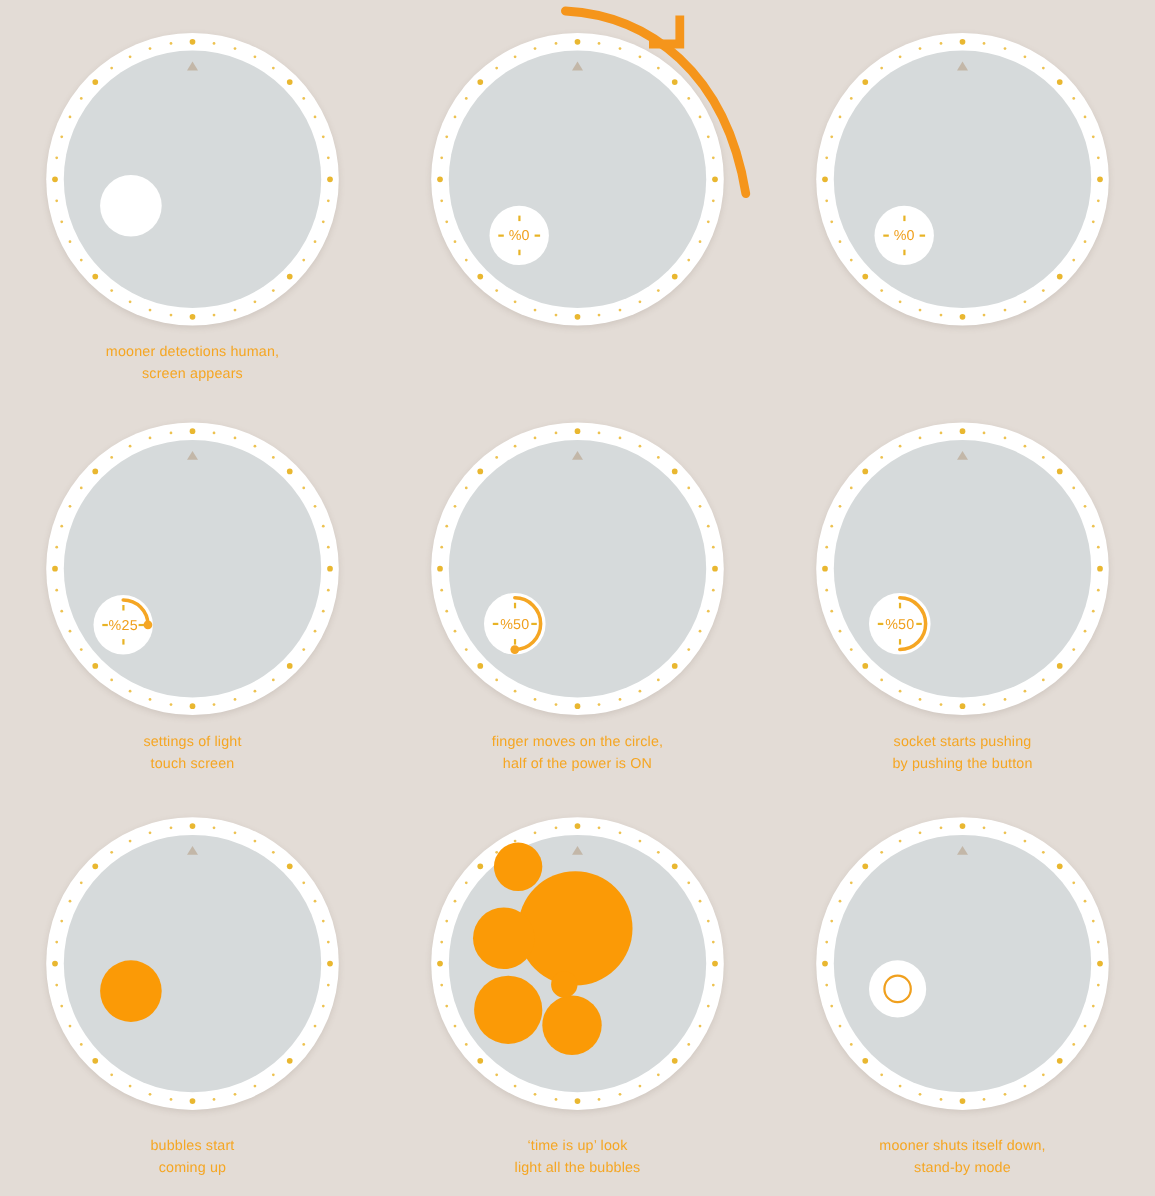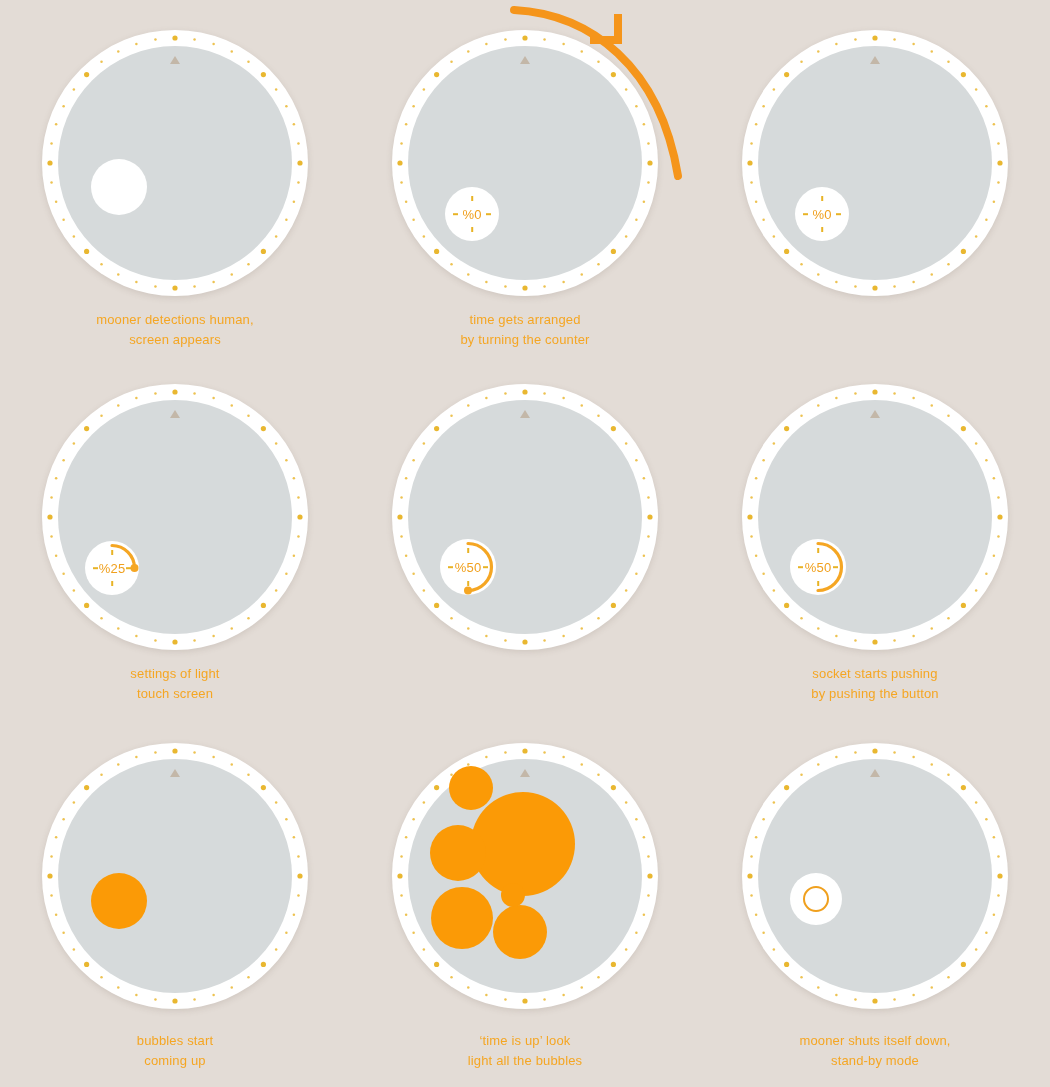--- a/index.html
+++ b/index.html
@@ -257,24 +257,20 @@
             <circle cx="113.45" cy="9.54" r="1.25" fill="#e8b325" opacity="0.8"></circle>
           </svg>
         <div class="topmarker"></div>
         <div class="mini" style="left:53px; top:157px; width:54px; height:54px;">
           <span class="tick t-up"></span>
           <span class="tick t-down"></span>
           <span class="tick t-left"></span>
           <span class="tick t-right"></span>
           <span class="mini-label">%0</span>
         </div>
-      </div>
-      <div class="caption">
-        <span>time gets arranged</span>
-        <span class="l2">by turning the counter</span>
       </div>
     </div>
 
     <div class="cell row1">
       <div class="device">
         <div class="ring"></div>
         <div class="screen"></div>
         <svg class="leds" viewBox="0 0 266 266">
             <circle cx="133.00" cy="8.00" r="2.6" fill="#e8b325" opacity="0.95"></circle>
             <circle cx="152.55" cy="9.54" r="1.25" fill="#e8b325" opacity="0.8"></circle>
@@ -445,20 +441,24 @@
           <span class="tick t-down"></span>
           <span class="tick t-left"></span>
           <span class="tick t-right"></span>
           <span class="mini-label">%50</span>
           <svg class="arcsvg" width="56" height="56" viewBox="0 0 56 56">
               <path d="M 28 4.5 A 23.5 23.5 0 0 1 28 51.5" fill="none" stroke="#f5a623" stroke-width="3.2" stroke-linecap="round"></path>
               <circle cx="28" cy="51.5" r="4" fill="#f5a623"></circle>
             </svg>
         </div>
       </div>
+      <div class="caption">
+        <span>finger moves on the circle,</span>
+        <span class="l2">half of the power is ON</span>
+      </div>
     </div>
 
     <div class="cell row2">
       <div class="device">
         <div class="ring"></div>
         <div class="screen"></div>
         <svg class="leds" viewBox="0 0 266 266">
             <circle cx="133.00" cy="8.00" r="2.6" fill="#e8b325" opacity="0.95"></circle>
             <circle cx="152.55" cy="9.54" r="1.25" fill="#e8b325" opacity="0.8"></circle>
             <circle cx="171.63" cy="14.12" r="1.25" fill="#e8b325" opacity="0.8"></circle>

